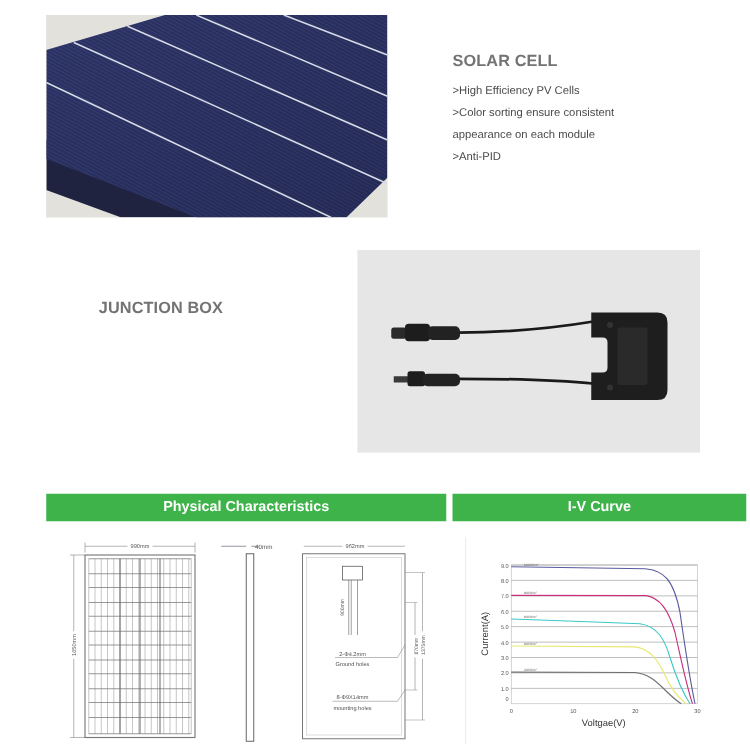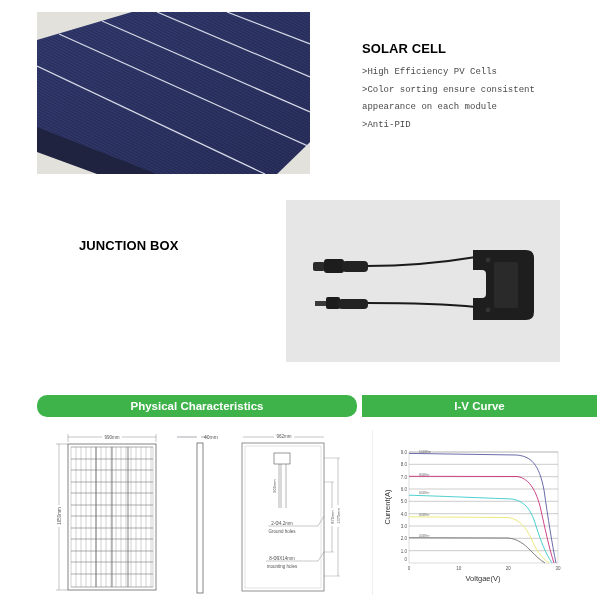--- a/index.html
+++ b/index.html
@@ -9,43 +9,43 @@
   
   .cell-photo {
     position: absolute; left: 37px; top: 12px; width: 273px; height: 162px;
     background: #e4e2df; overflow: hidden;
   }
   .cell-photo svg { display: block; }
 
   .feature-block { position: absolute; }
   .feature-title {
     font-family: "Liberation Sans", sans-serif; font-weight: bold;
-    font-size: 13px; color: #000000; letter-spacing: 0.1px; margin-bottom: 8px;
-  }
-  .feature-list { list-style: none; font-family: Liberation Mono, monospace; }
+    font-size: 13px; color: #737373; letter-spacing: 0.1px; margin-bottom: 8px;
+  }
+  .feature-list { list-style: none; }
   .feature-list li {
     font-size: 9px; color: #4a4a4a; line-height: 17.7px; white-space: nowrap;
   }
   .solar-text { left: 362px; top: 41px; }
   .junction-text { left: 79px; top: 238px; }
 
   
   .jbox-photo {
     position: absolute; left: 286px; top: 200px; width: 274px; height: 162px;
     background: #e6e6e6; overflow: hidden;
   }
   .jbox-photo svg { display: block; }
 
   
   .section-header {
     position: absolute; top: 395px; height: 22px;
     background: #3db34a; color: #ffffff; font-weight: bold; font-size: 11.5px;
     display: flex; align-items: center; justify-content: center;
   }
-  .hdr-physical { left: 37px; width: 320px; border-radius: 10px; }
+  .hdr-physical { left: 37px; width: 320px; }
   .hdr-iv { left: 362px; width: 235px; }
 
   .divider-line {
     position: absolute; left: 372px; top: 430px; width: 1px; height: 165px;
     background: #eeeeee;
   }
 
   
   .drawing { position: absolute; }
   .drawing svg { display: block; overflow: visible; }

